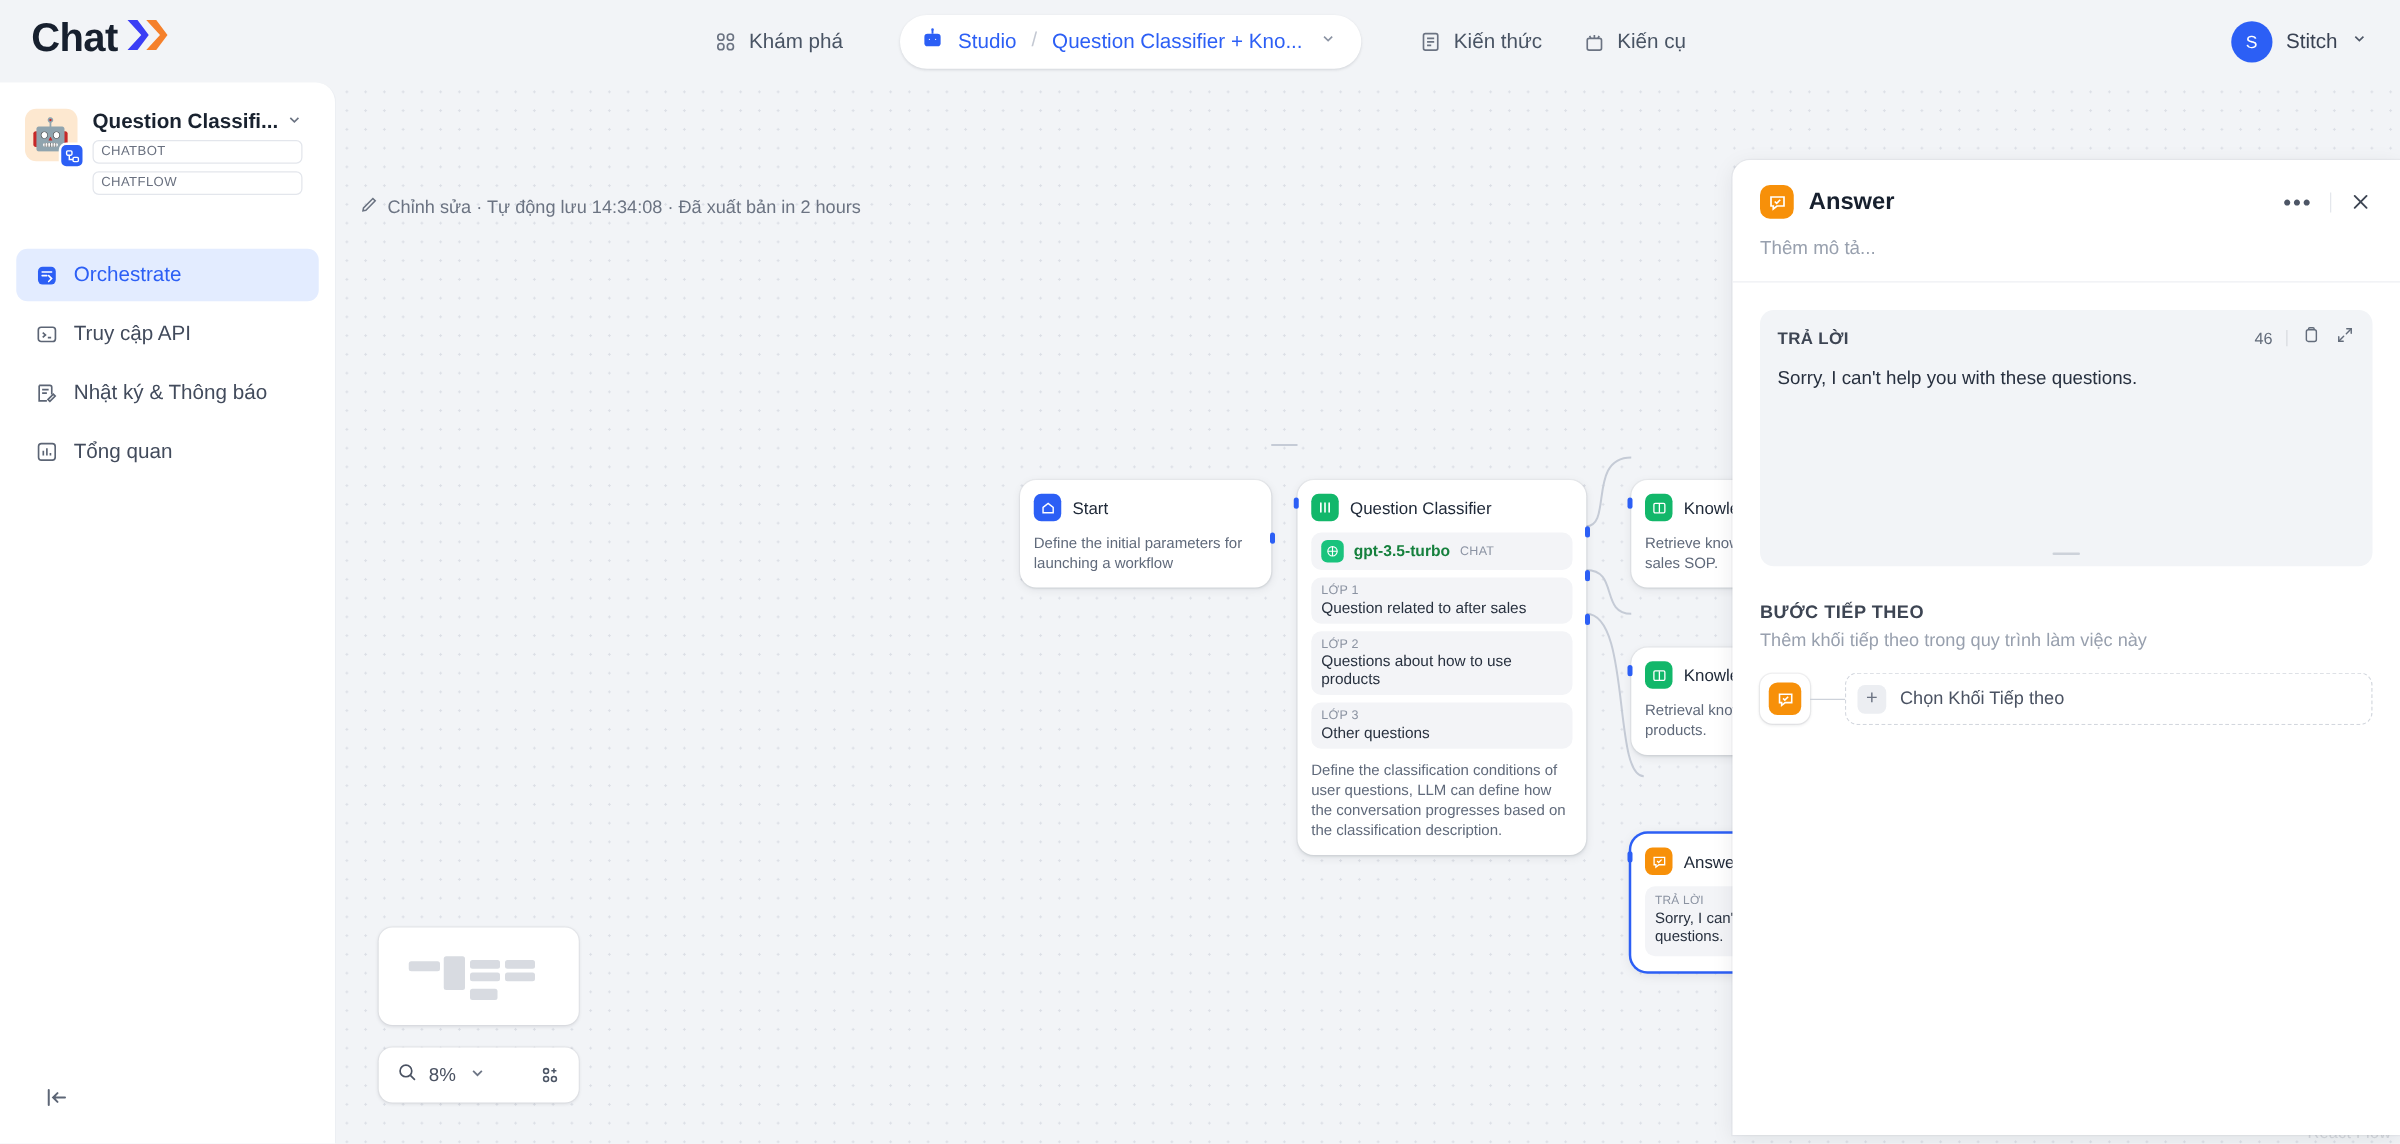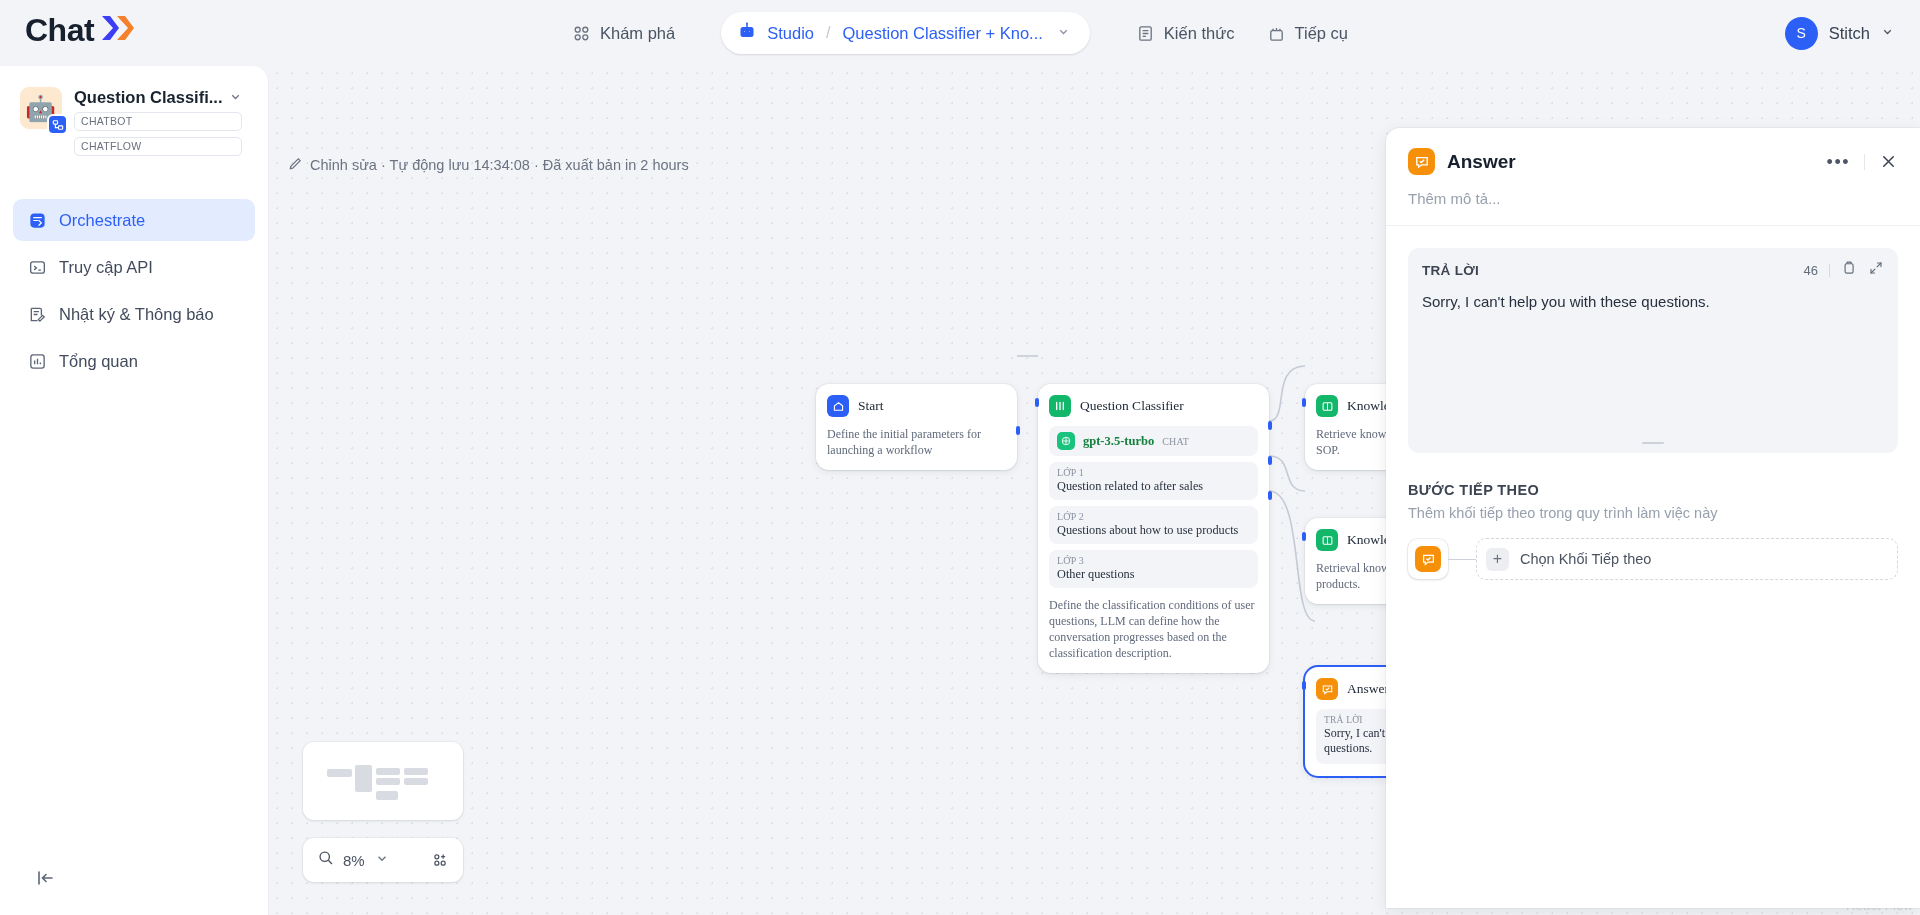--- a/index.html
+++ b/index.html
@@ -163,21 +163,20 @@
     background: #2c5ff5; color: #fff; font-size: 15px; font-weight: 700;
     cursor: pointer;
     box-shadow: 0 1px 2px rgba(16,24,40,.09);
   }
 
   
   .node {
     position: absolute; background: #fff; border-radius: 13px;
     box-shadow: 0 1px 2px rgba(16,24,40,.07), 0 2px 8px rgba(16,24,40,.07), 0 0 0 1px rgba(16,24,40,.03);
     padding: 11px 11px 12px 11px;
-    font-family: Liberation Serif, serif;
   }
   .node.selected {
     box-shadow: 0 0 0 2px #2c5ff5, 0 2px 10px rgba(16,24,40,.10);
   }
   .node-head { display: flex; align-items: center; gap: 9px; }
   .node-ico {
     width: 22px; height: 22px; border-radius: 6px; flex: none;
     display: flex; align-items: center; justify-content: center;
   }
   .node-title { font-size: 13.5px; color: #202a39; font-weight: 500; }
@@ -379,21 +378,21 @@
         <span>Kiến thức</span>
       </div>
 
       <div class="nav-item">
         <span class="ic">
           <svg width="19" height="19" viewBox="0 0 20 20" fill="none" stroke="#6b7382" stroke-width="1.4">
             <rect x="4" y="7" width="12" height="10" rx="1.6"></rect>
             <path d="M6 5 L7 7 M14 5 L13 7 M10 4.2 V7"></path>
           </svg>
         </span>
-        <span>Tiếp cụ</span>
+        <span>Kiến cụ</span>
       </div>
     </div>
 
     <div class="user-area">
       <div class="avatar">S</div>
       <span class="user-name">Stitch</span>
       <span>
         <svg width="13" height="13" viewBox="0 0 16 16" fill="none" stroke="#4d5666" stroke-width="1.6">
           <path d="M4 6.5 L8 10.5 L12 6.5"></path>
         </svg>

